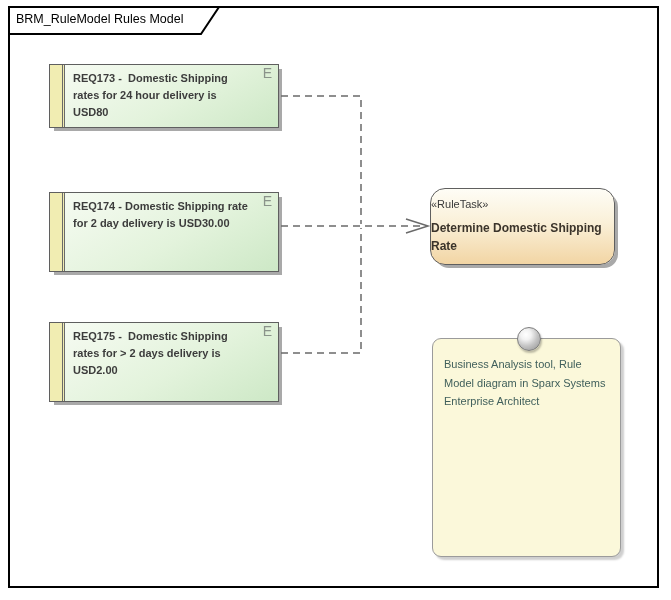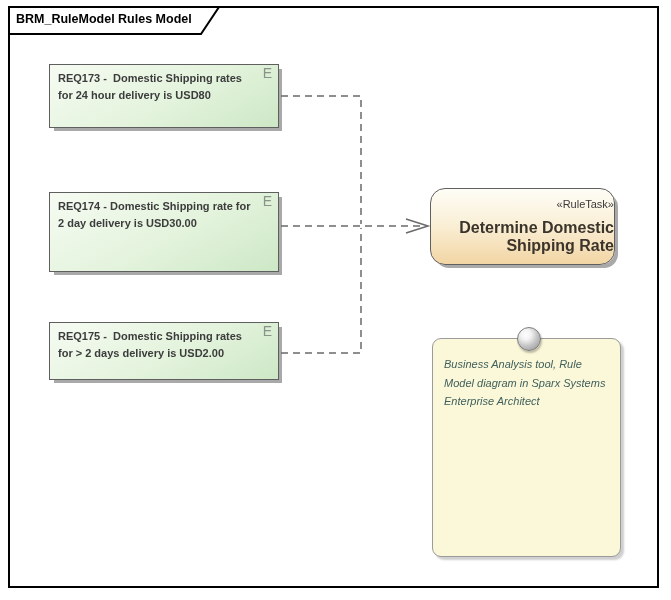--- a/index.html
+++ b/index.html
@@ -17,34 +17,33 @@
     position: absolute;
     left: 8px; top: 6px;
     width: 651px; height: 582px;
     border: 2px solid #000000;
     box-sizing: border-box;
   }
   .frame-label-svg { position: absolute; left: -2px; top: -2px; }
   .frame-label-text {
     position: absolute; left: 6px; top: 4px;
     width: 190px;
-    font-size: 12.5px; font-weight: bold; color: #000000;
+    font-size: 12.5px; font-weight: normal; color: #000000;
     white-space: nowrap;
   }
 
   
   .req {
     position: absolute;
     width: 230px; height: 64px;
     border: 1px solid #5f5f5f;
     box-sizing: border-box;
     display: flex;
     box-shadow: 4px 4px 0 -1px #a9a9a9;
     background: #ffffff;
-    flex-direction: column;
   }
   .req-strip {
     width: 12px;
     background: #f1edb2;
     border-right: 3px double #6a6a6a;
     flex: 0 0 auto;
   }
   .req-body {
     flex: 1;
     position: relative;
@@ -58,41 +57,41 @@
     white-space: pre-wrap;
   }
   .req-eicon {
     position: absolute; top: 1px; right: 6px;
     font-size: 14px; font-weight: 400;
     color: #8a938a;
     line-height: 14px;
   }
   #req173 { left: 49px; top: 64px; }
   #req174 { left: 49px; top: 192px; height: 80px; }
-  #req175 { left: 49px; top: 322px; height: 58px; }
+  #req175 { left: 49px; top: 322px; height: 80px; }
 
   
   .ruletask {
     position: absolute;
     left: 430px; top: 188px;
     width: 185px; height: 77px;
     border: 1px solid #5f5f5f;
     border-radius: 15px;
     box-sizing: border-box;
     background: linear-gradient(180deg, #fefdf6 0%, #faf0d8 45%, #f2d5a4 100%);
     box-shadow: 4px 4px 0 -1px #a9a9a9;
-    text-align: right;
+    text-align: left;
     padding-top: 9px;
   }
   .ruletask-stereotype {
     font-size: 11px; color: #3a3a3a;
   }
   .ruletask-name {
     margin-top: 9px;
-    font-size: 16px; font-weight: bold; color: #3b342b;
+    font-size: 12px; font-weight: bold; color: #3b342b;
     line-height: 18px;
   }
 
   
   .note {
     position: absolute;
     left: 432px; top: 338px;
     width: 189px; height: 219px;
     border: 1px solid #9b9b9b;
     border-radius: 9px;
@@ -105,21 +104,21 @@
     position: absolute;
     left: 84px; top: -12px;
     width: 24px; height: 24px;
     border-radius: 50%;
     border: 1px solid #7d7d7d;
     background: radial-gradient(circle at 36% 30%, #ffffff 0%, #f2f2f2 25%, #c4c4c4 55%, #8f8f8f 100%);
     box-shadow: 1px 2px 2px rgba(0,0,0,0.25);
     box-sizing: border-box;
   }
   .note-text {
-    font-size: 11px; font-style: italic; color: #41605c;
+    font-size: 11px; color: #41605c;
     line-height: 18.5px;
   }
 
   
   .connectors {
     position: absolute; inset: 0;
     width: 671px; height: 600px;
     pointer-events: none;
   }
   .connectors path { pointer-events: stroke; }

